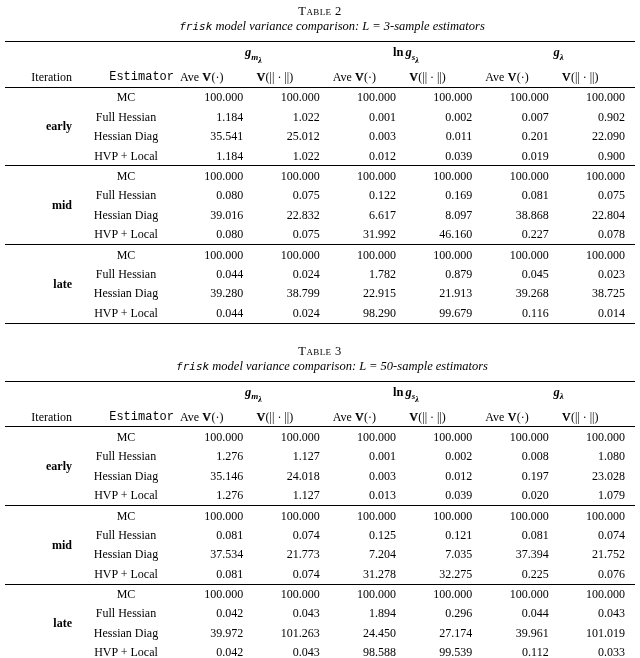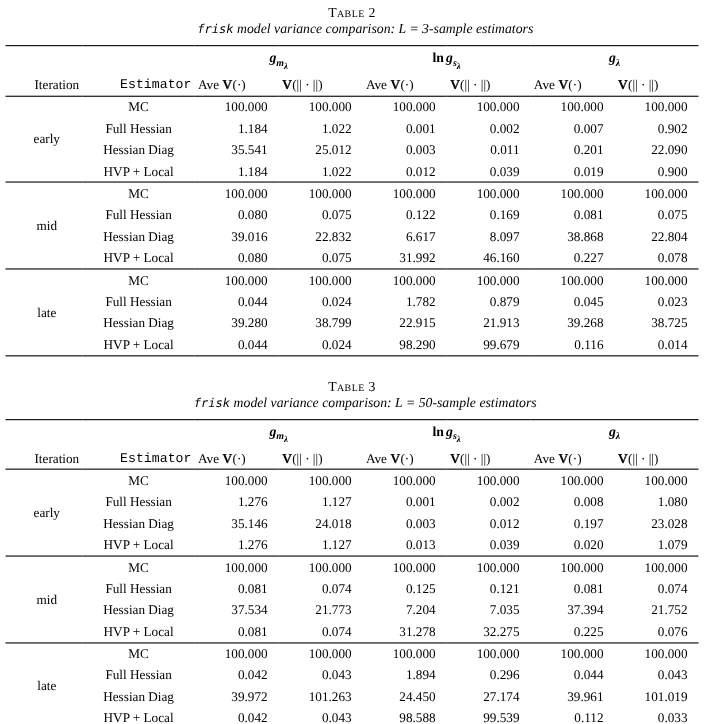--- a/index.html
+++ b/index.html
@@ -55,23 +55,24 @@
   .group-head {
     text-align: center;
     font-weight: bold;
     font-size: 12.5px;
     padding-top: 3px;
   }
   .num-head { text-align: left; }
   .num { text-align: right; padding-right: 10px; font-variant-numeric: tabular-nums; }
 
   .iter-cell {
-    text-align: center;
+    text-align: right;
     padding-left: 8px;
     vertical-align: middle;
+    font-weight: bold;
   }
   .est-cell { text-align: center; }
 
   .mvar { font-style: italic; }
   .mprefix:not(:empty) { margin-right: 2px; font-style: normal; }
   sub.ms { font-size: 0.72em; }
   sub.ms sub.ms { font-size: 0.9em; }
 
   
   .bb {

